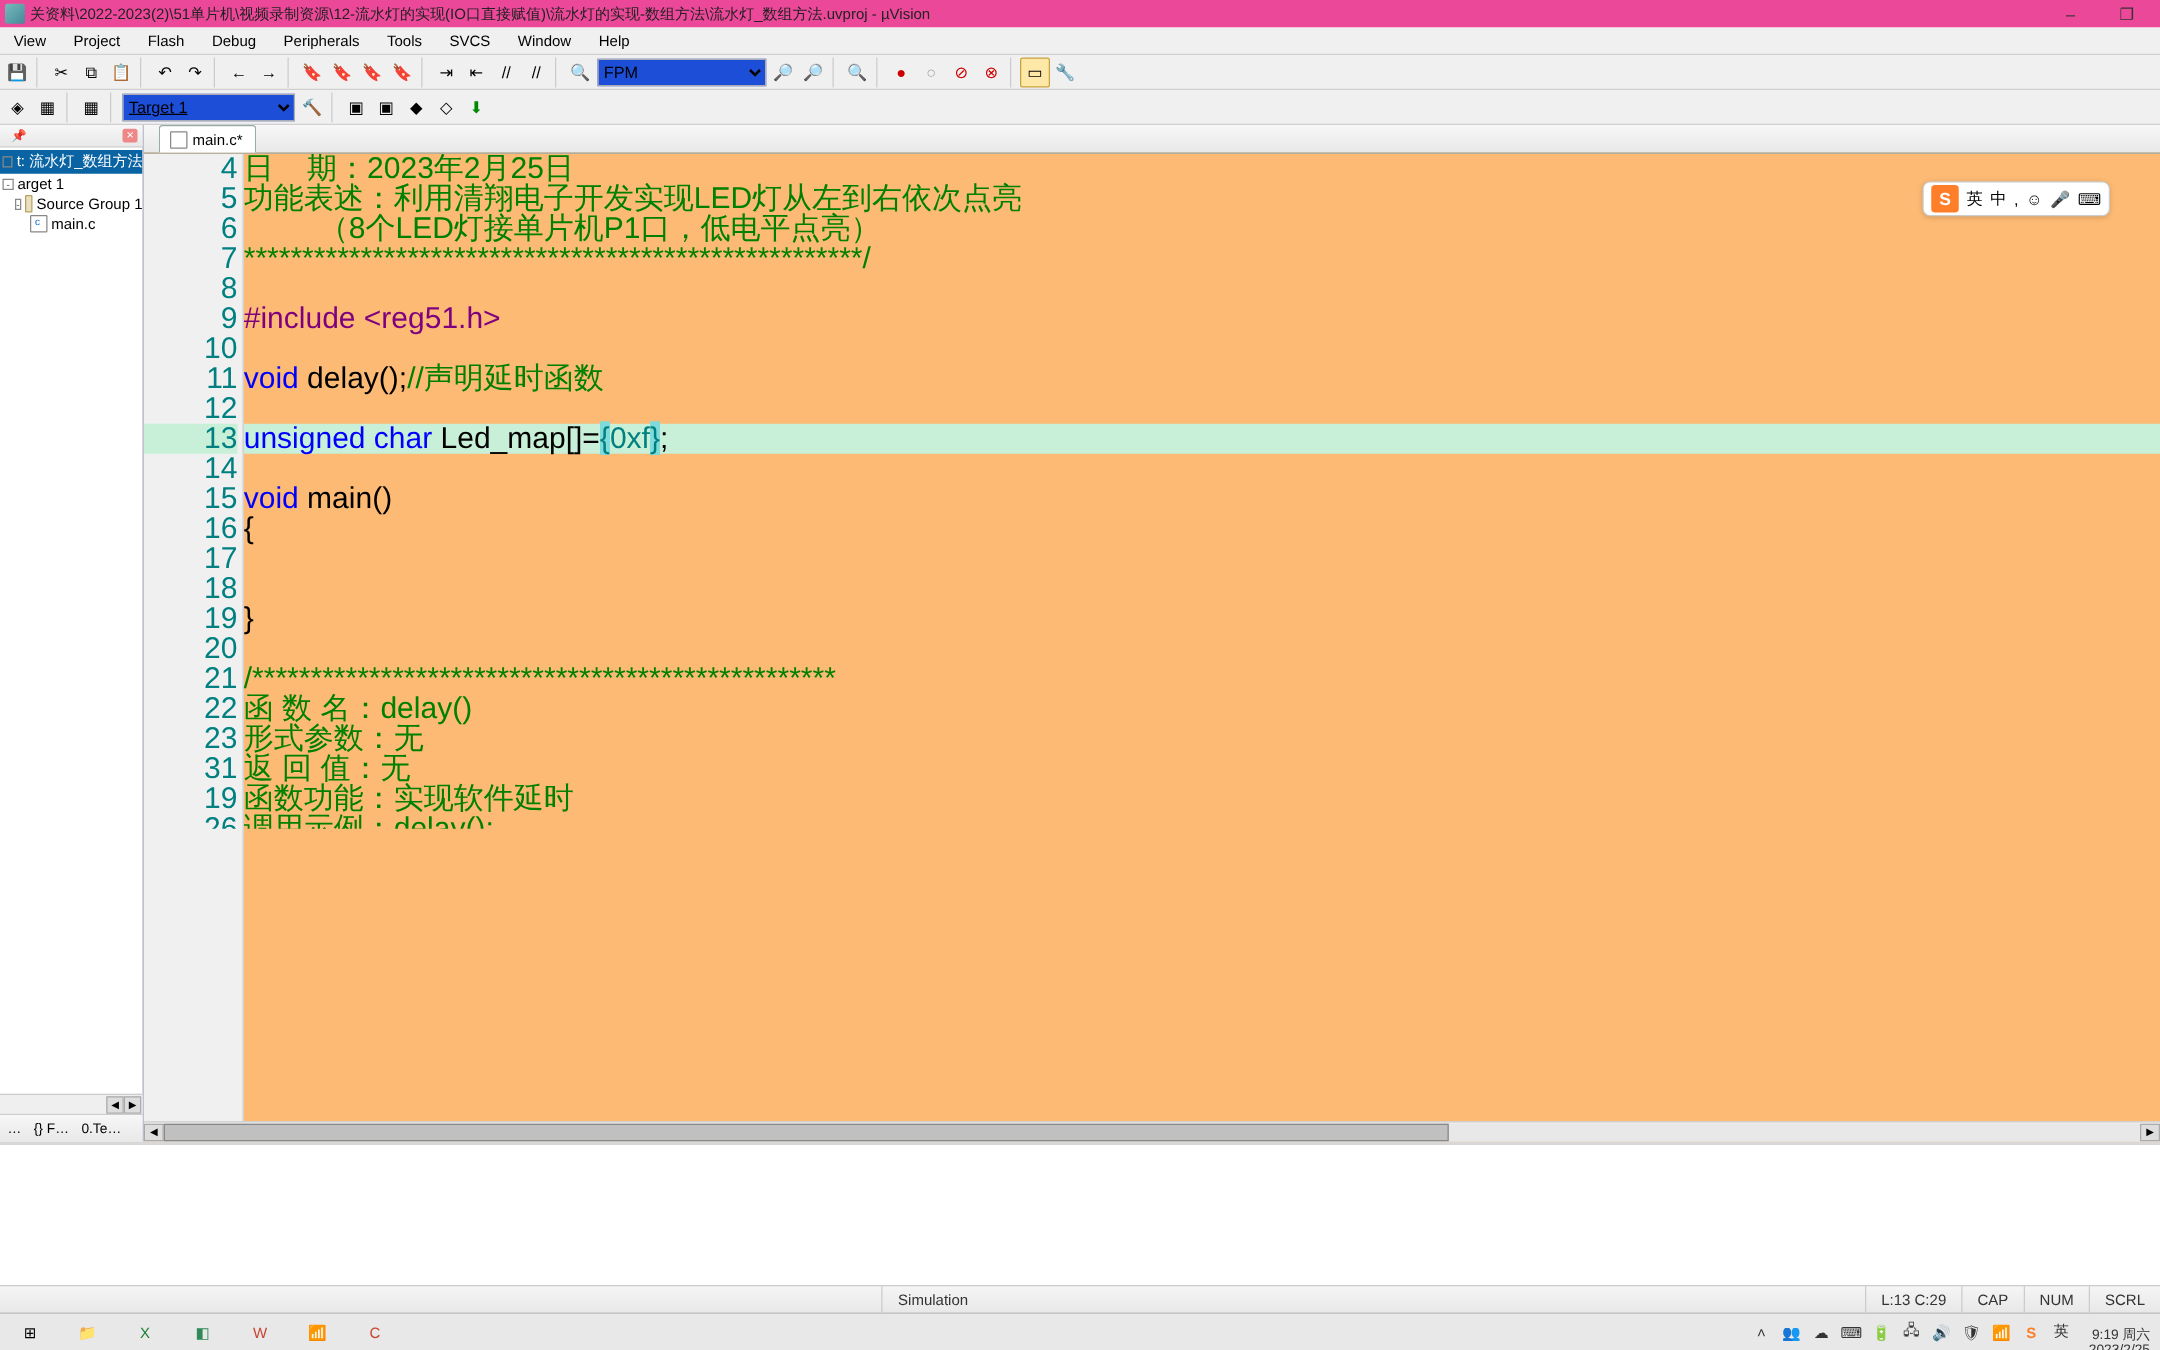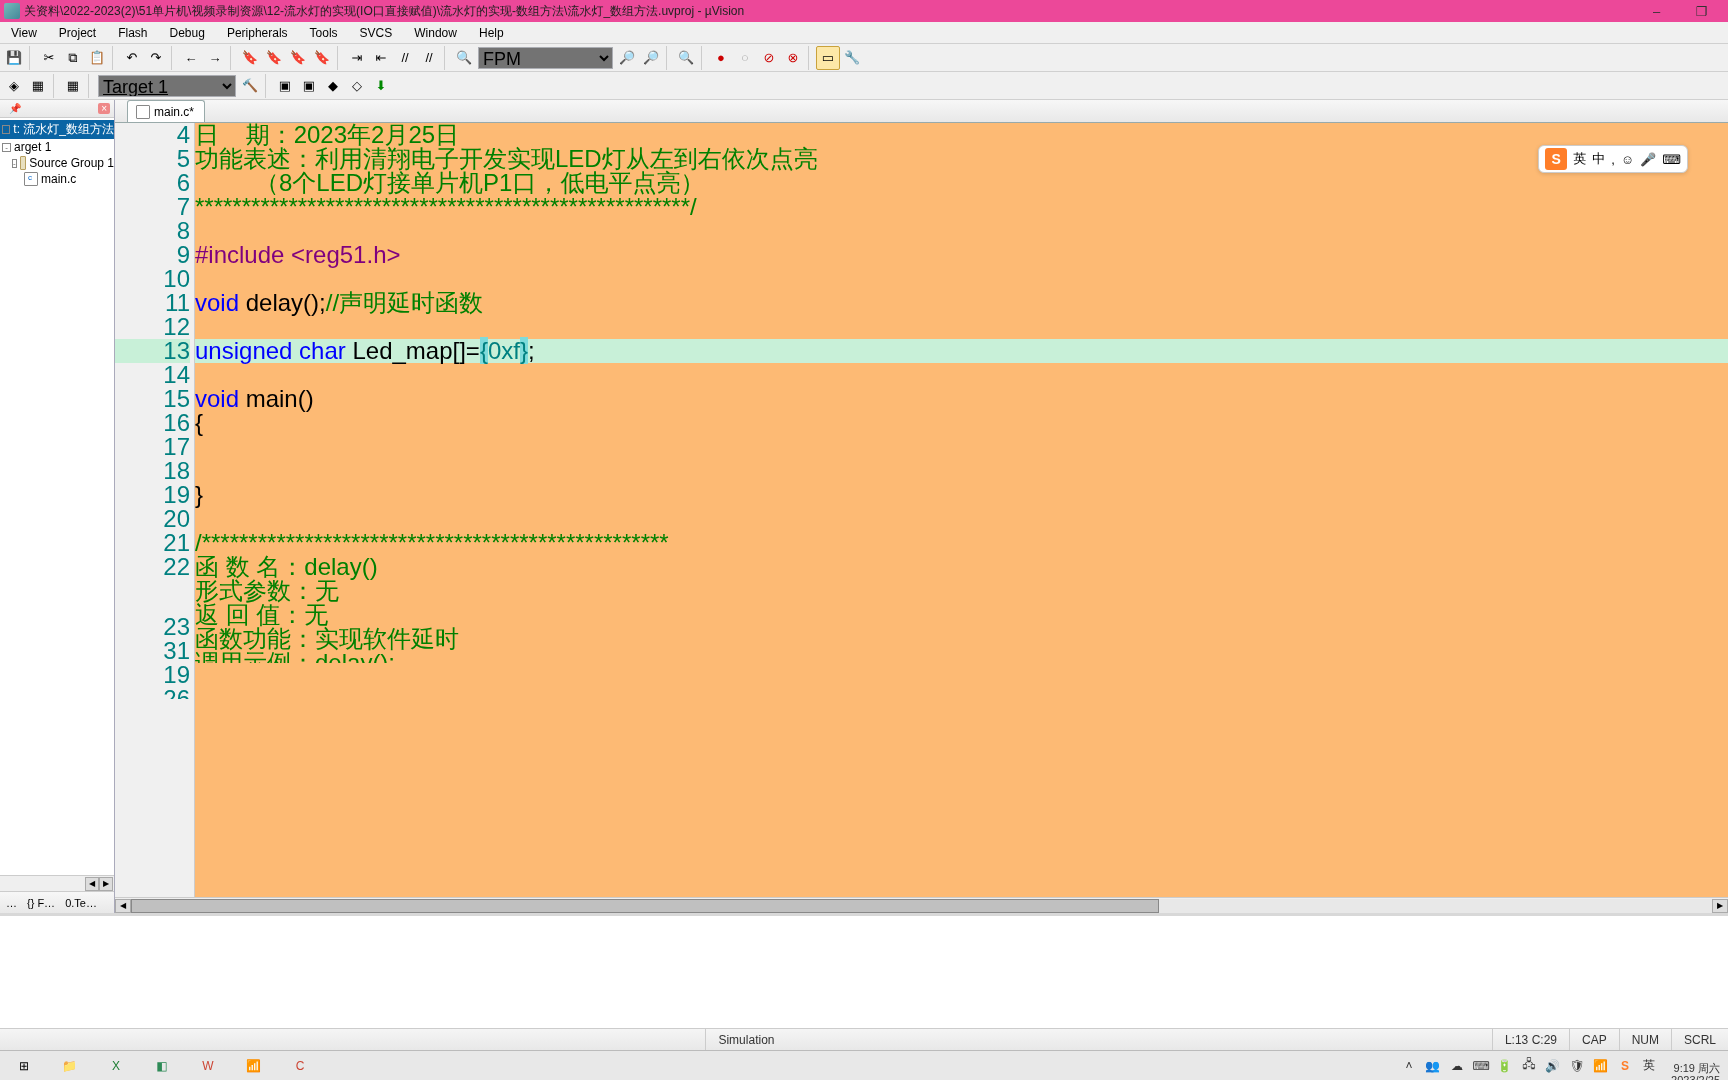--- a/index.html
+++ b/index.html
@@ -13,21 +13,21 @@
 
 
 .menubar { height: 22px; background: #f0f0f0; display: flex; align-items: center; border-bottom: 1px solid #d0d0d0; padding-left: 0px; font-size: 12px; }
 .menubar .menuitem { padding: 3px 11px; cursor: default; }
 
 
 .toolbar { height: 28px; background: #f0f0f0; display: flex; align-items: center; border-bottom: 1px solid #d0d0d0; padding: 0 2px; gap: 0; }
 .tbtn { width: 24px; height: 24px; display: flex; align-items: center; justify-content: center; border: 1px solid transparent; border-radius: 2px; font-size: 13px; cursor: default; }
 .tbtn.active { background: #fde8a8; border-color: #c9a23c; }
 .tsep { width: 5px; height: 24px; border-left: 1px solid #ccc; margin: 0 3px; }
-.tselect { height: 22px; font-size: 18px; border: 1px solid #abadb3; background: #737373; }
+.tselect { height: 22px; font-size: 13px; border: 1px solid #abadb3; background: #1d4ed8; }
 .tselect.find { width: 135px; margin: 0 2px; }
 .tselect.target { width: 138px; margin: 0 2px; text-decoration: underline; }
 
 
 .mainarea { display: flex; height: calc(100% - 22px - 22px - 28px - 28px - 22px - 115px - 30px); }
 .projpanel { width: 115px; background: #fff; border-right: 1px solid #aab; display: flex; flex-direction: column; font-size: 12px; position: relative; }
 .projheader { height: 18px; background: linear-gradient(#f7f7f7,#e8e8e8); border-bottom: 1px solid #ccc; display:flex; align-items:center; padding: 0 4px; font-size: 11px; }
 .projheader .x { margin-left: auto; font-size: 10px; padding: 0 3px; background:#e88; color:#fff; border-radius:2px;}
 .projheader .pin { margin-left: 2px; font-size: 10px; padding: 0 3px; }
 .tree { flex: 1; padding: 2px 0; overflow: hidden; }
@@ -227,21 +227,21 @@
           <div class="gutterline" style="height: 24px; background: rgb(200, 240, 216);">13</div>
           <div class="gutterline" style="height: 24px;">14</div>
           <div class="gutterline" style="height: 24px;">15</div>
           <div class="gutterline" style="height: 24px;">16</div>
           <div class="gutterline" style="height: 24px;">17</div>
           <div class="gutterline" style="height: 24px;">18</div>
           <div class="gutterline" style="height: 24px;">19</div>
           <div class="gutterline" style="height: 24px;">20</div>
           <div class="gutterline" style="height: 24px;">21</div>
           <div class="gutterline" style="height: 24px;">22</div>
-          <div class="gutterline" style="height: 24px; margin-top: 36px;">23</div>
+          <div class="gutterline" style="height: 24px;">23</div>
           <div class="gutterline" style="height: 24px;">31</div>
           <div class="gutterline" style="height: 24px;">19</div>
           <div class="gutterline" style="height: 12px; overflow: hidden;">26</div>
         </div>
         <div class="code"><div class="codeline"><span class="cm">日    期：2023年2月25日</span></div><div class="codeline"><span class="cm">功能表述：利用清翔电子开发实现LED灯从左到右依次点亮</span></div><div class="codeline"><span class="cm">         （8个LED灯接单片机P1口，低电平点亮）</span></div><div class="codeline"><span class="cm">*****************************************************/</span></div><div class="codeline"><span class="plain"></span></div><div class="codeline"><span class="pp">#include &lt;reg51.h&gt;</span></div><div class="codeline"><span class="plain"></span></div><div class="codeline"><span class="kw">void</span><span class="plain"> delay();</span><span class="cm">//声明延时函数</span></div><div class="codeline"><span class="plain"></span></div><div class="codeline hcursorline"><span class="kw">unsigned</span><span class="plain"> </span><span class="kw">char</span><span class="plain"> Led_map[]=</span><span class="num bracematch">{</span><span class="num">0xf</span><span class="num bracematch">}</span><span class="plain">;</span></div><div class="codeline"><span class="plain"></span></div><div class="codeline"><span class="kw">void</span><span class="plain"> main()</span></div><div class="codeline"><span class="plain">{</span></div><div class="codeline"><span class="plain"></span></div><div class="codeline"><span class="plain"></span></div><div class="codeline"><span class="plain">}</span></div><div class="codeline"><span class="plain"></span></div><div class="codeline"><span class="cm">/**************************************************</span></div><div class="codeline"><span class="cm">函 数 名：delay()</span></div><div class="codeline"><span class="cm">形式参数：无</span></div><div class="codeline"><span class="cm">返 回 值：无</span></div><div class="codeline"><span class="cm">函数功能：实现软件延时</span></div><div class="codeline" style="height: 12px; overflow: hidden;"><span class="cm">调用示例：delay();</span></div></div>
       </div>
     <div class="codescrollh">
       <div class="arrowl">◀</div>
       <div class="track">
           <div class="thumb"></div>

